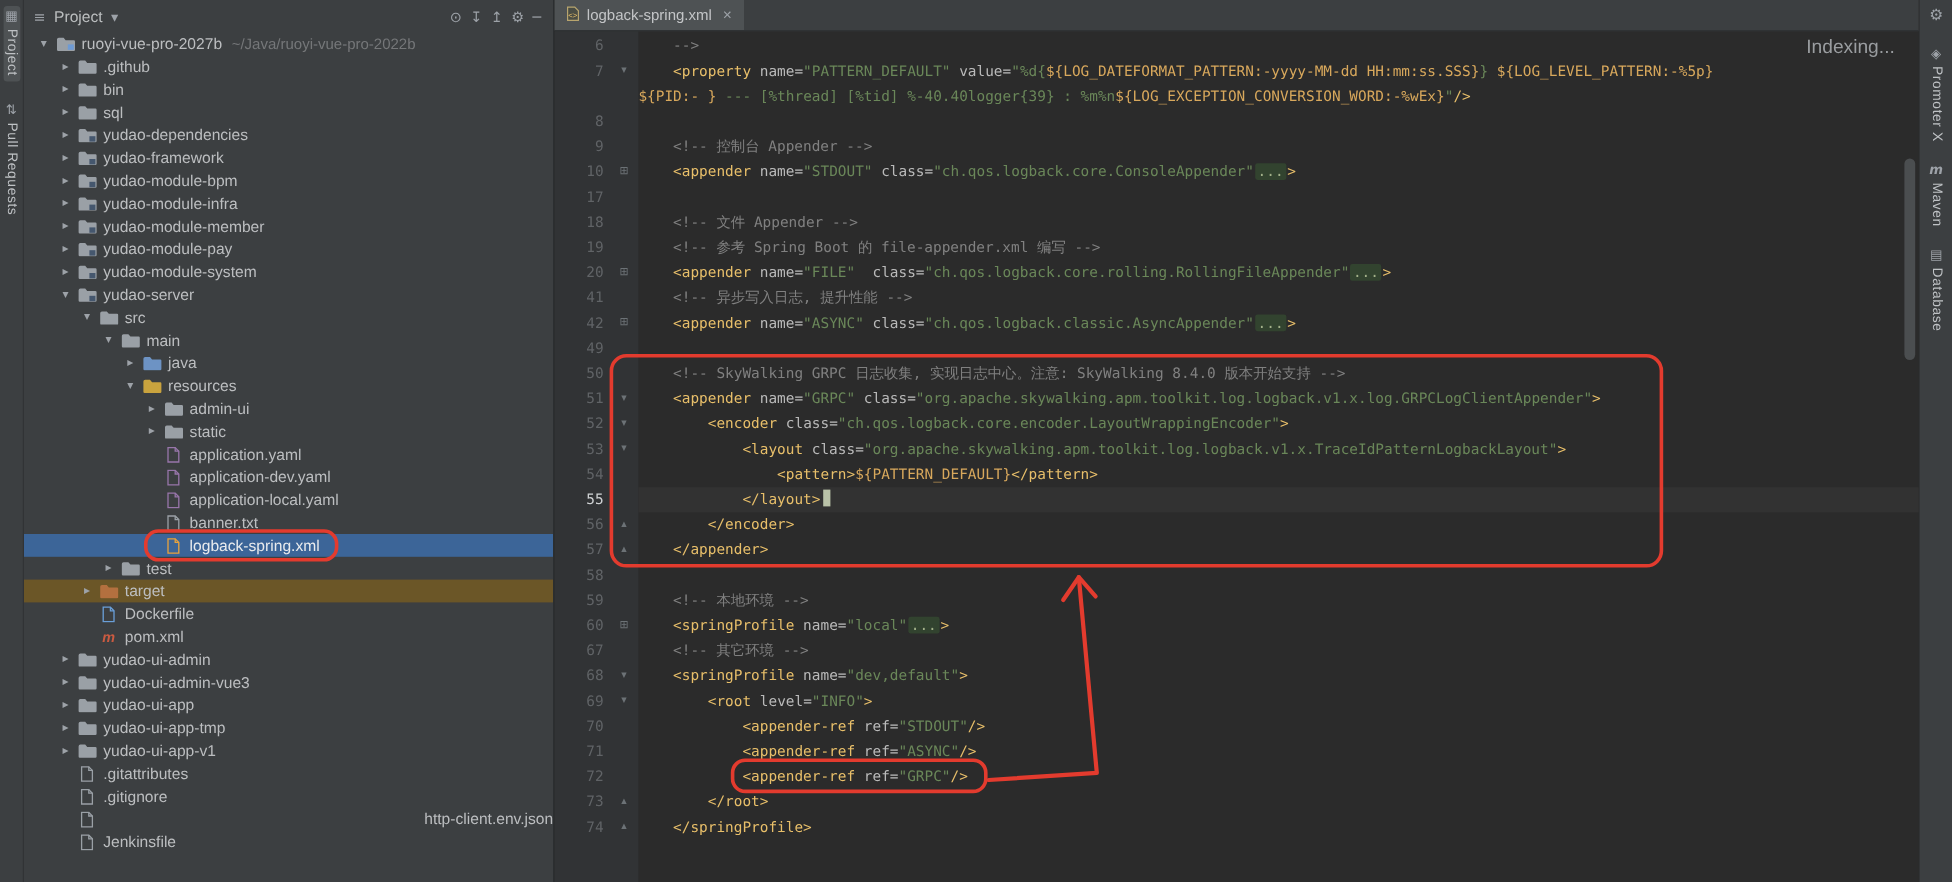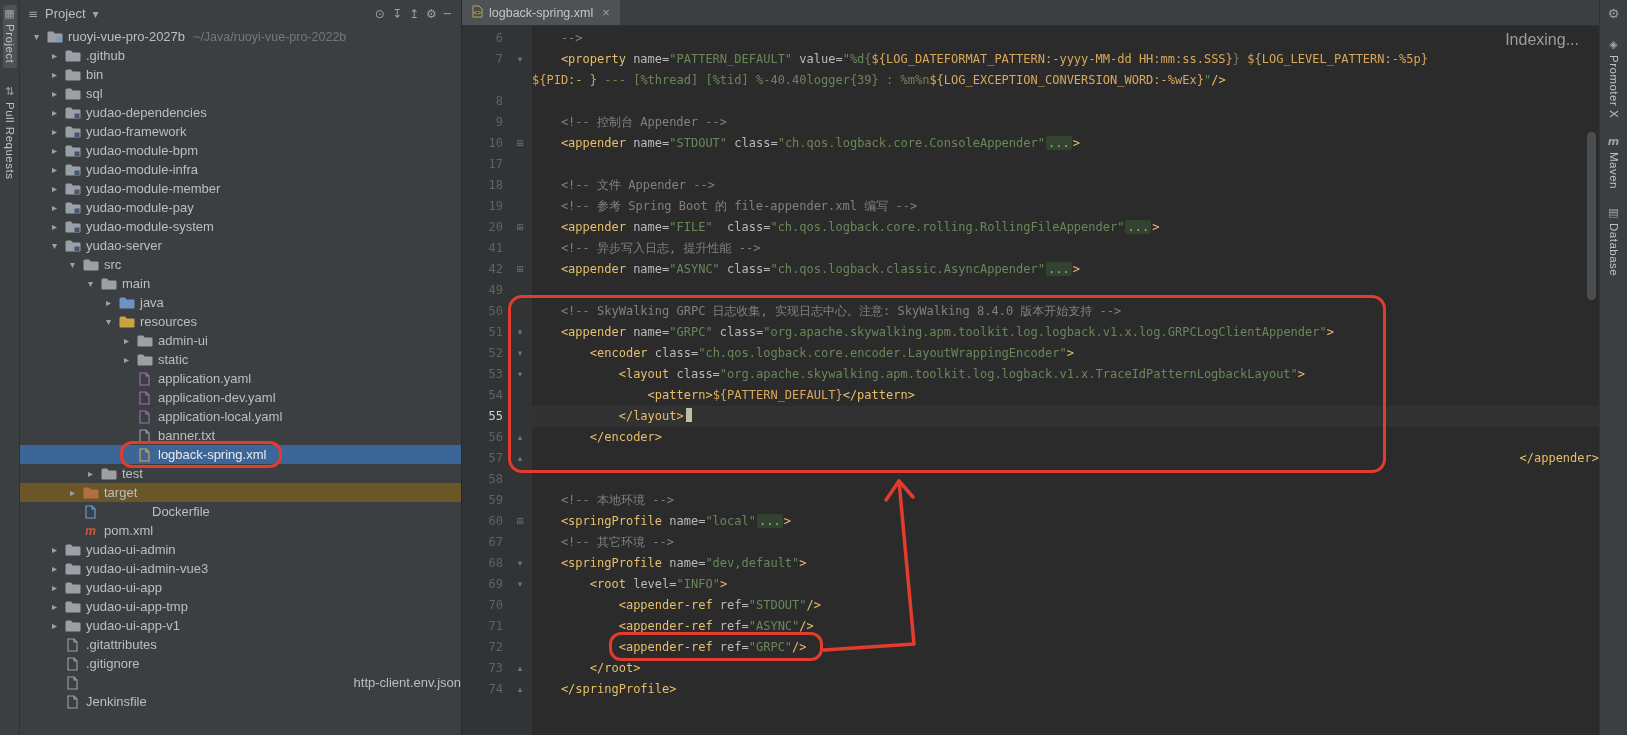--- a/index.html
+++ b/index.html
@@ -321,21 +321,21 @@
         </div>
         <div class="trow amber" style="padding-left: 44px;">
           <span class="chev">▸</span>
           <span class="ticn">
             <svg width="16" height="13" viewBox="0 0 16 13">
               <path d="M0.5 3 q0 -1.5 1.5 -1.5 h4 l1.7 2 h6.8 q1 0 1 1 v7 q0 1 -1 1 h-13 q-1 0 -1 -1 z" fill="#b3703f"></path>
             </svg>
           </span>
           <span class="lbl">target</span>
         </div>
-        <div class="trow" style="padding-left: 61px; gap: 48px;">
+        <div class="trow" style="padding-left: 61px;">
           <span class="ticn">
             <svg width="11" height="14" viewBox="0 0 11 14">
               <path d="M1 1 h6 l3 3 v9 h-9 z" fill="none" stroke="#6a9fd8" stroke-width="1.1"></path>
               <path d="M7 1 v3 h3" fill="none" stroke="#6a9fd8" stroke-width="1.1"></path>
             </svg>
           </span>
           <span class="lbl">Dockerfile</span>
         </div>
         <div class="trow" style="padding-left: 61px;">
           <span class="ticn">
@@ -454,21 +454,21 @@
         <div class="cl"><span class="num">41</span><span class="fold"></span><span class="ct" style="padding-left: 4ch;"><span class="tk-c">&lt;!-- 异步写入日志, 提升性能 --&gt;</span></span></div>
         <div class="cl"><span class="num">42</span><span class="fold">⊞</span><span class="ct" style="padding-left: 4ch;"><span class="tk-t">&lt;appender </span><span class="tk-a">name=</span><span class="tk-s">"ASYNC" </span><span class="tk-a">class=</span><span class="tk-s">"ch.qos.logback.classic.AsyncAppender"</span><span class="tk-f">...</span><span class="tk-t">&gt;</span></span></div>
         <div class="cl"><span class="num">49</span><span class="fold"></span><span class="ct" style="padding-left: 0ch;"></span></div>
         <div class="cl"><span class="num">50</span><span class="fold"></span><span class="ct" style="padding-left: 4ch;"><span class="tk-c">&lt;!-- SkyWalking GRPC 日志收集, 实现日志中心。注意: SkyWalking 8.4.0 版本开始支持 --&gt;</span></span></div>
         <div class="cl"><span class="num">51</span><span class="fold">▾</span><span class="ct" style="padding-left: 4ch;"><span class="tk-t">&lt;appender </span><span class="tk-a">name=</span><span class="tk-s">"GRPC" </span><span class="tk-a">class=</span><span class="tk-s">"org.apache.skywalking.apm.toolkit.log.logback.v1.x.log.GRPCLogClientAppender"</span><span class="tk-t">&gt;</span></span></div>
         <div class="cl"><span class="num">52</span><span class="fold">▾</span><span class="ct" style="padding-left: 8ch;"><span class="tk-t">&lt;encoder </span><span class="tk-a">class=</span><span class="tk-s">"ch.qos.logback.core.encoder.LayoutWrappingEncoder"</span><span class="tk-t">&gt;</span></span></div>
         <div class="cl"><span class="num">53</span><span class="fold">▾</span><span class="ct" style="padding-left: 12ch;"><span class="tk-t">&lt;layout </span><span class="tk-a">class=</span><span class="tk-s">"org.apache.skywalking.apm.toolkit.log.logback.v1.x.TraceIdPatternLogbackLayout"</span><span class="tk-t">&gt;</span></span></div>
         <div class="cl"><span class="num">54</span><span class="fold"></span><span class="ct" style="padding-left: 16ch;"><span class="tk-t">&lt;pattern&gt;</span><span class="tk-v">${PATTERN_DEFAULT}</span><span class="tk-t">&lt;/pattern&gt;</span></span></div>
         <div class="cl cur"><span class="num">55</span><span class="fold"></span><span class="ct" style="padding-left: 12ch;"><span class="tk-t">&lt;/layout&gt;</span><span class="caret"></span></span></div>
         <div class="cl"><span class="num">56</span><span class="fold">▴</span><span class="ct" style="padding-left: 8ch;"><span class="tk-t">&lt;/encoder&gt;</span></span></div>
-        <div class="cl"><span class="num">57</span><span class="fold">▴</span><span class="ct" style="padding-left: 4ch; text-align: right;"><span class="tk-t">&lt;/appender&gt;</span></span></div>
+        <div class="cl"><span class="num">57</span><span class="fold">▴</span><span class="ct" style="padding-left: 4ch;"><span class="tk-t">&lt;/appender&gt;</span></span></div>
         <div class="cl"><span class="num">58</span><span class="fold"></span><span class="ct" style="padding-left: 0ch;"></span></div>
         <div class="cl"><span class="num">59</span><span class="fold"></span><span class="ct" style="padding-left: 4ch;"><span class="tk-c">&lt;!-- 本地环境 --&gt;</span></span></div>
         <div class="cl"><span class="num">60</span><span class="fold">⊞</span><span class="ct" style="padding-left: 4ch;"><span class="tk-t">&lt;springProfile </span><span class="tk-a">name=</span><span class="tk-s">"local"</span><span class="tk-f">...</span><span class="tk-t">&gt;</span></span></div>
         <div class="cl"><span class="num">67</span><span class="fold"></span><span class="ct" style="padding-left: 4ch;"><span class="tk-c">&lt;!-- 其它环境 --&gt;</span></span></div>
         <div class="cl"><span class="num">68</span><span class="fold">▾</span><span class="ct" style="padding-left: 4ch;"><span class="tk-t">&lt;springProfile </span><span class="tk-a">name=</span><span class="tk-s">"dev,default"</span><span class="tk-t">&gt;</span></span></div>
         <div class="cl"><span class="num">69</span><span class="fold">▾</span><span class="ct" style="padding-left: 8ch;"><span class="tk-t">&lt;root </span><span class="tk-a">level=</span><span class="tk-s">"INFO"</span><span class="tk-t">&gt;</span></span></div>
         <div class="cl"><span class="num">70</span><span class="fold"></span><span class="ct" style="padding-left: 12ch;"><span class="tk-t">&lt;appender-ref </span><span class="tk-a">ref=</span><span class="tk-s">"STDOUT"</span><span class="tk-t">/&gt;</span></span></div>
         <div class="cl"><span class="num">71</span><span class="fold"></span><span class="ct" style="padding-left: 12ch;"><span class="tk-t">&lt;appender-ref </span><span class="tk-a">ref=</span><span class="tk-s">"ASYNC"</span><span class="tk-t">/&gt;</span></span></div>
         <div class="cl"><span class="num">72</span><span class="fold"></span><span class="ct" style="padding-left: 12ch;"><span class="tk-t">&lt;appender-ref </span><span class="tk-a">ref=</span><span class="tk-s">"GRPC"</span><span class="tk-t">/&gt;</span></span></div>
         <div class="cl"><span class="num">73</span><span class="fold">▴</span><span class="ct" style="padding-left: 8ch;"><span class="tk-t">&lt;/root&gt;</span></span></div>

